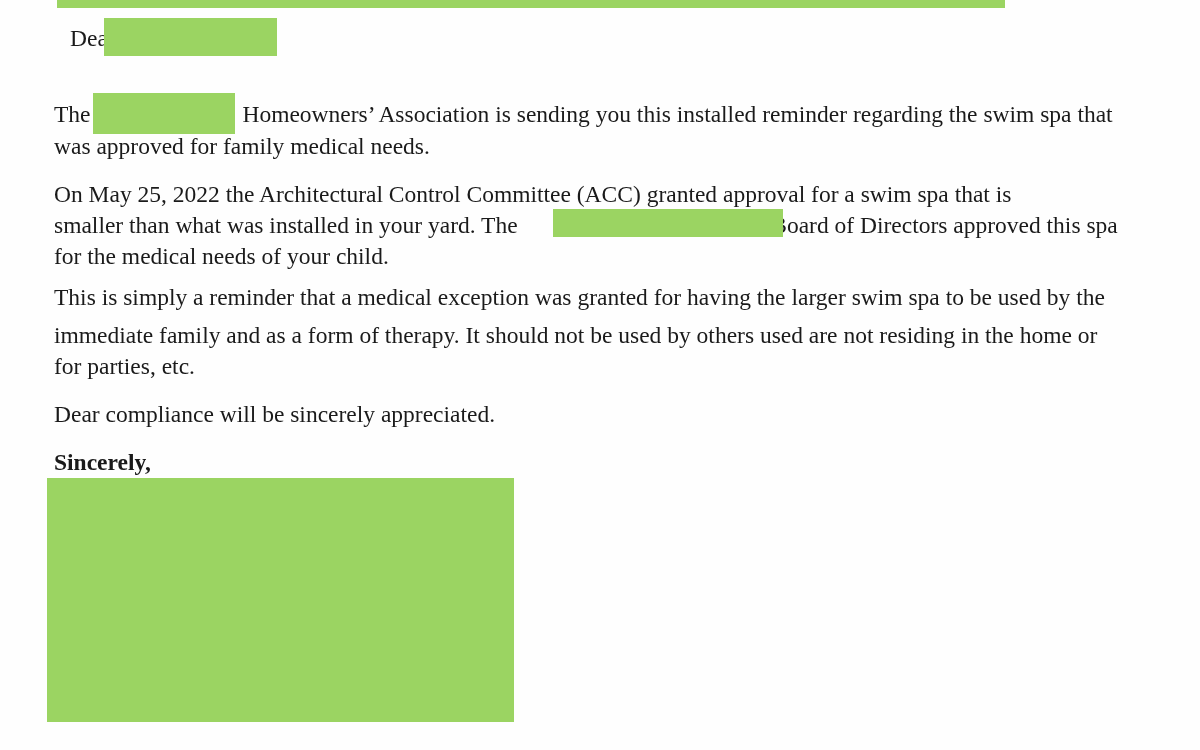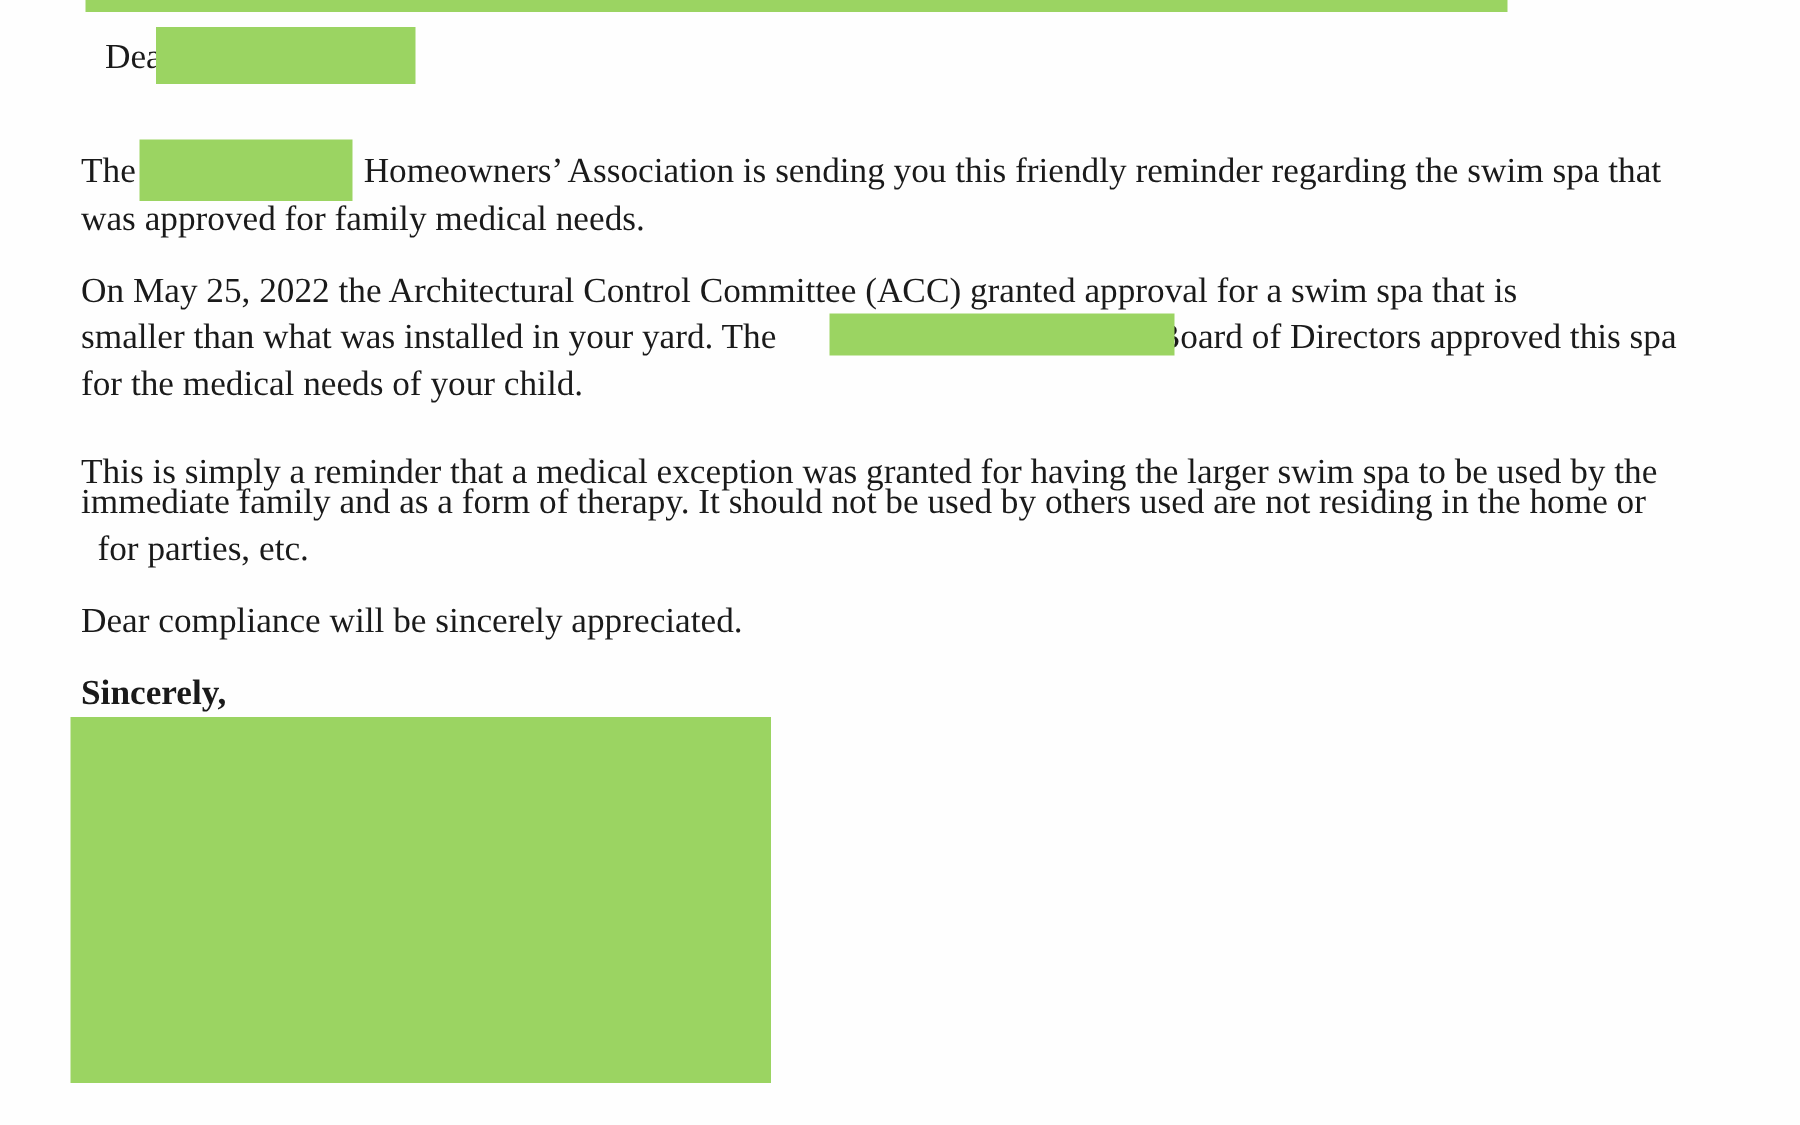--- a/index.html
+++ b/index.html
@@ -31,45 +31,45 @@
 <body>
 
 <div class="redact" style="left:57px; top:0; width:948px; height:8px;"></div>
 
 <div class="line" style="top:27px;margin-left:16px;">
   <span>Dear</span>
 </div>
 <div class="redact" style="left:104px; top:18px; width:173px; height:38px;"></div>
 
 <div class="line" style="top:103px;">
-  <span>The</span><span style="display:inline-block; width:146px;"></span><span> Homeowners’ Association is sending you this friendly reminder regarding the swim spa that</span>
+  <span>The</span><span style="display:inline-block; width:146px;"></span><span> Homeowners’ Association is sending you this installed reminder regarding the swim spa that</span>
 </div>
 <div class="redact" style="left:93px; top:93px; width:142px; height:41px;"></div>
 <div class="line" style="top:135px;">
   <span>was approved for family medical needs.</span>
 </div>
 
 <div class="line" style="top:183px;">
   <span>On May 25, 2022 the Architectural Control Committee (ACC) granted approval for a swim spa that is</span>
 </div>
 <div class="line" style="top:214px;">
   <span>smaller than what was installed in your yard. The</span><span style="display:inline-block; width:236px;"></span><span>k Board of Directors approved this spa</span>
 </div>
 <div class="redact" style="left:553px; top:209px; width:230px; height:28px;"></div>
 <div class="line" style="top:245px;text-align:right;">
   <span>for the medical needs of your child.</span>
 </div>
 
-<div class="line" style="top:304px;">
+<div class="line" style="top:286px;">
   <span>This is simply a reminder that a medical exception was granted for having the larger swim spa to be used by the</span>
 </div>
 <div class="line" style="top:324px;">
   <span>immediate family and as a form of therapy. It should not be used by others used are not residing in the home or</span>
 </div>
-<div class="line" style="top:355px;margin-left:11px;">
+<div class="line" style="top:355px;">
   <span>for parties, etc.</span>
 </div>
 
 <div class="line" style="top:403px;">
   <span>Dear compliance will be sincerely appreciated.</span>
 </div>
 
 <div class="line" style="top:451px;font-weight:bold;">
   <span>Sincerely,</span>
 </div>

